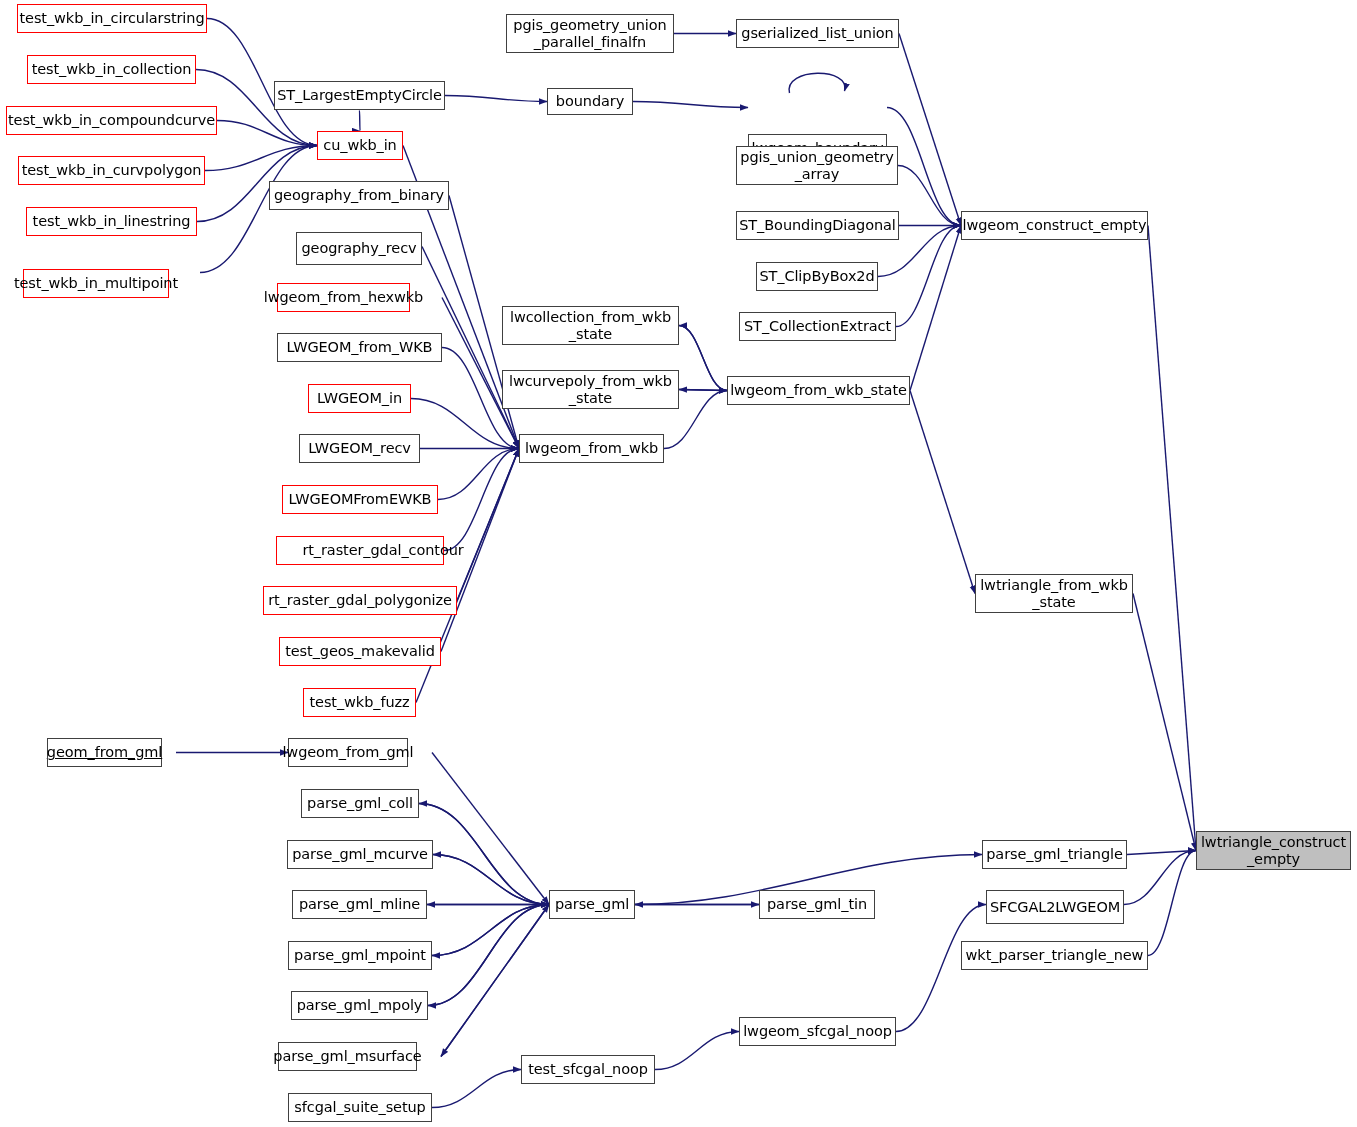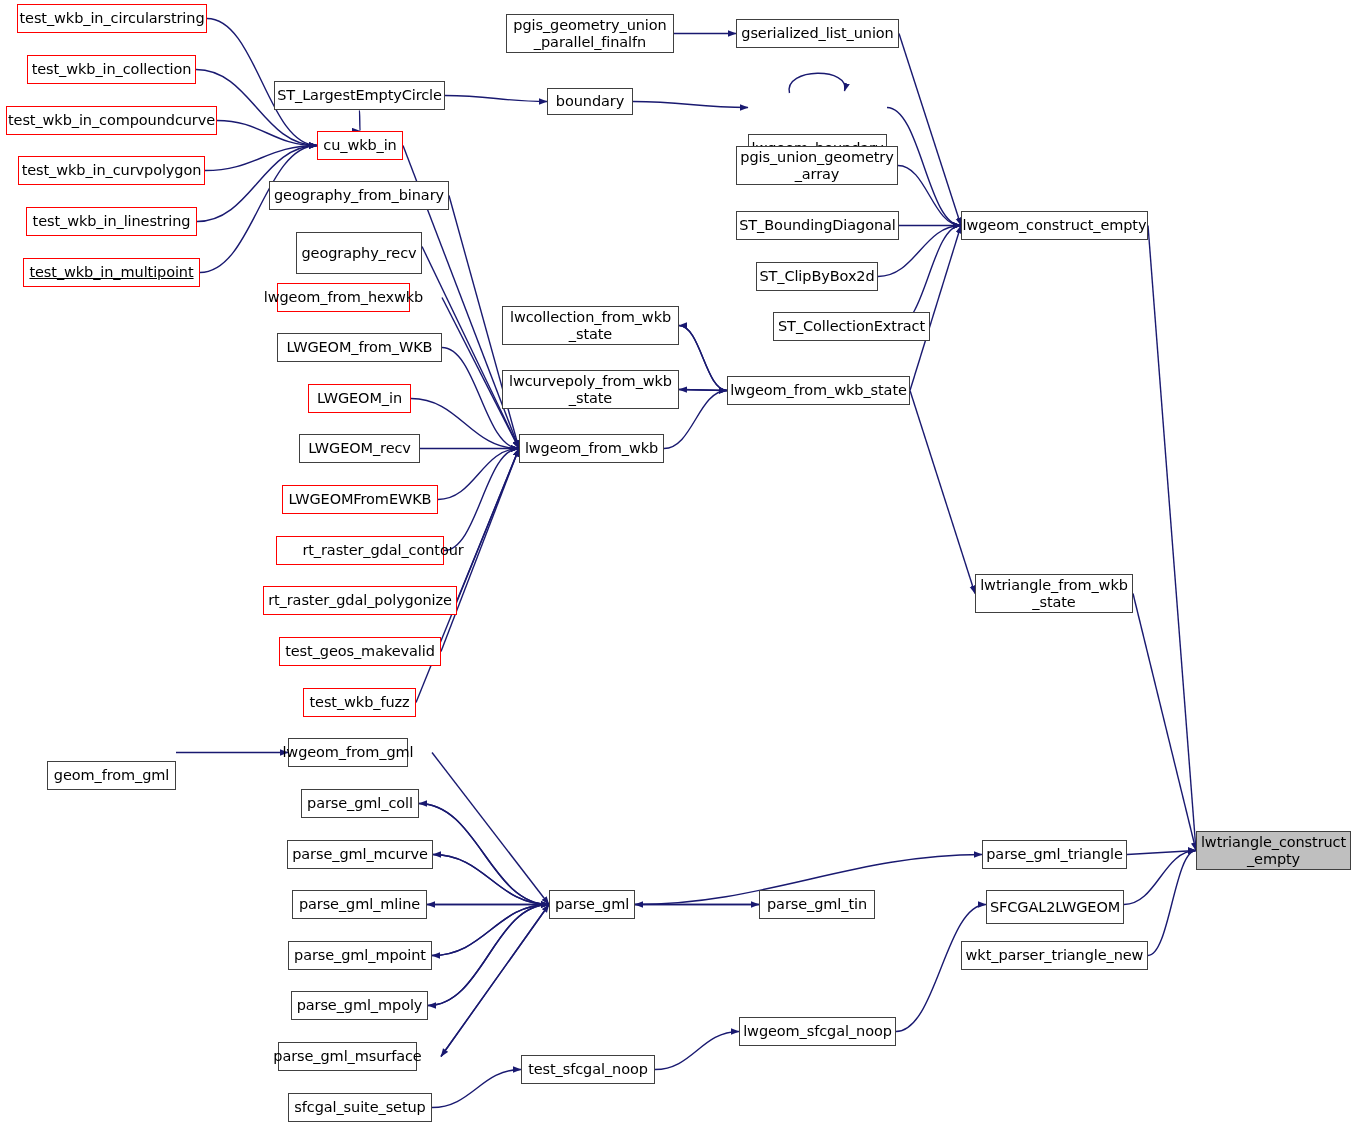--- a/index.html
+++ b/index.html
@@ -119,54 +119,54 @@
         <path d="M655,1069.5 C692.8,1069.5 701.2,1031.5 739,1031.5" marker-end="url(#ah)"></path>
         <path d="M896,1031.5 C936.5,1031.5 945.5,904.5 986,904.5" marker-end="url(#ah)"></path>
       </g>
   </svg>
   <div id="node-layer">
       <div class="node red" style="left: 17px; top: 4px; width: 190px; height: 29px;">test_wkb_in_circularstring</div>
       <div class="node red" style="left: 27px; top: 55px; width: 169px; height: 29px;">test_wkb_in_collection</div>
       <div class="node red" style="left: 6px; top: 106px; width: 211px; height: 29px;">test_wkb_in_compoundcurve</div>
       <div class="node red" style="left: 18px; top: 156px; width: 187px; height: 29px;">test_wkb_in_curvpolygon</div>
       <div class="node red" style="left: 26px; top: 207px; width: 171px; height: 29px;">test_wkb_in_linestring</div>
-      <div class="node red" style="left: 23px; top: 258px; width: 177px; height: 29px; text-decoration: underline;">test_wkb_in_multipoint</div>
+      <div class="node red" style="left: 23px; top: 269px; width: 146px; height: 29px;">test_wkb_in_multipoint</div>
       <div class="node" style="left: 274px; top: 81px; width: 171px; height: 29px;">ST_LargestEmptyCircle</div>
       <div class="node red" style="left: 317px; top: 131px; width: 86px; height: 29px;">cu_wkb_in</div>
       <div class="node" style="left: 269px; top: 181px; width: 180px; height: 29px;">geography_from_binary</div>
-      <div class="node" style="left: 296px; top: 232px; width: 126px; height: 42px;">geography_recv</div>
+      <div class="node" style="left: 296px; top: 232px; width: 126px; height: 33px;">geography_recv</div>
       <div class="node red" style="left: 277px; top: 283px; width: 133px; height: 29px; text-align: center;">lwgeom_from_hexwkb</div>
       <div class="node" style="left: 277px; top: 333px; width: 165px; height: 29px;">LWGEOM_from_WKB</div>
       <div class="node red" style="left: 308px; top: 384px; width: 103px; height: 29px;">LWGEOM_in</div>
       <div class="node" style="left: 299px; top: 434px; width: 121px; height: 29px;">LWGEOM_recv</div>
       <div class="node red" style="left: 282px; top: 485px; width: 156px; height: 29px;">LWGEOMFromEWKB</div>
       <div class="node red" style="left: 276px; top: 536px; width: 168px; height: 29px; padding-left: 46px;">rt_raster_gdal_contour</div>
       <div class="node red" style="left: 263px; top: 586px; width: 194px; height: 29px;">rt_raster_gdal_polygonize</div>
       <div class="node red" style="left: 279px; top: 637px; width: 162px; height: 29px;">test_geos_makevalid</div>
       <div class="node red" style="left: 303px; top: 688px; width: 113px; height: 29px;">test_wkb_fuzz</div>
       <div class="node" style="left: 506px; top: 14px; width: 168px; height: 39px;">pgis_geometry_union
 _parallel_finalfn</div>
       <div class="node" style="left: 547px; top: 88px; width: 86px; height: 27px;">boundary</div>
       <div class="node" style="left: 736px; top: 19px; width: 163px; height: 29px;">gserialized_list_union</div>
       <div class="node" style="left: 748px; top: 93px; width: 139px; height: 29px; margin-top: 41px;">lwgeom_boundary</div>
       <div class="node" style="left: 736px; top: 146px; width: 162px; height: 39px;">pgis_union_geometry
 _array</div>
       <div class="node" style="left: 736px; top: 211px; width: 163px; height: 29px;">ST_BoundingDiagonal</div>
       <div class="node" style="left: 756px; top: 262px; width: 122px; height: 29px;">ST_ClipByBox2d</div>
-      <div class="node" style="left: 739px; top: 312px; width: 157px; height: 29px; margin-left: 34px;">ST_CollectionExtract</div>
+      <div class="node" style="left: 739px; top: 312px; width: 157px; height: 29px;">ST_CollectionExtract</div>
       <div class="node" style="left: 502px; top: 306px; width: 177px; height: 39px;">lwcollection_from_wkb
 _state</div>
       <div class="node" style="left: 502px; top: 370px; width: 177px; height: 39px;">lwcurvepoly_from_wkb
 _state</div>
       <div class="node" style="left: 519px; top: 434px; width: 145px; height: 29px;">lwgeom_from_wkb</div>
       <div class="node" style="left: 727px; top: 376px; width: 183px; height: 29px;">lwgeom_from_wkb_state</div>
       <div class="node" style="left: 961px; top: 211px; width: 187px; height: 29px;">lwgeom_construct_empty</div>
       <div class="node" style="left: 975px; top: 574px; width: 158px; height: 39px;">lwtriangle_from_wkb
 _state</div>
-      <div class="node" style="left: 47px; top: 761px; width: 129px; height: 29px;">geom_from_gml</div>
+      <div class="node" style="left: 47px; top: 738px; width: 115px; height: 29px; text-decoration: underline;">geom_from_gml</div>
       <div class="node" style="left: 288px; top: 738px; width: 120px; height: 29px;">lwgeom_from_gml</div>
       <div class="node" style="left: 301px; top: 789px; width: 118px; height: 29px;">parse_gml_coll</div>
       <div class="node" style="left: 287px; top: 840px; width: 146px; height: 29px;">parse_gml_mcurve</div>
       <div class="node" style="left: 292px; top: 890px; width: 135px; height: 29px;">parse_gml_mline</div>
       <div class="node" style="left: 288px; top: 941px; width: 144px; height: 29px;">parse_gml_mpoint</div>
       <div class="node" style="left: 291px; top: 991px; width: 137px; height: 29px;">parse_gml_mpoly</div>
       <div class="node" style="left: 278px; top: 1042px; width: 139px; height: 29px;">parse_gml_msurface</div>
       <div class="node" style="left: 288px; top: 1093px; width: 144px; height: 29px;">sfcgal_suite_setup</div>
       <div class="node" style="left: 549px; top: 890px; width: 86px; height: 29px;">parse_gml</div>
       <div class="node" style="left: 521px; top: 1055px; width: 134px; height: 29px;">test_sfcgal_noop</div>

